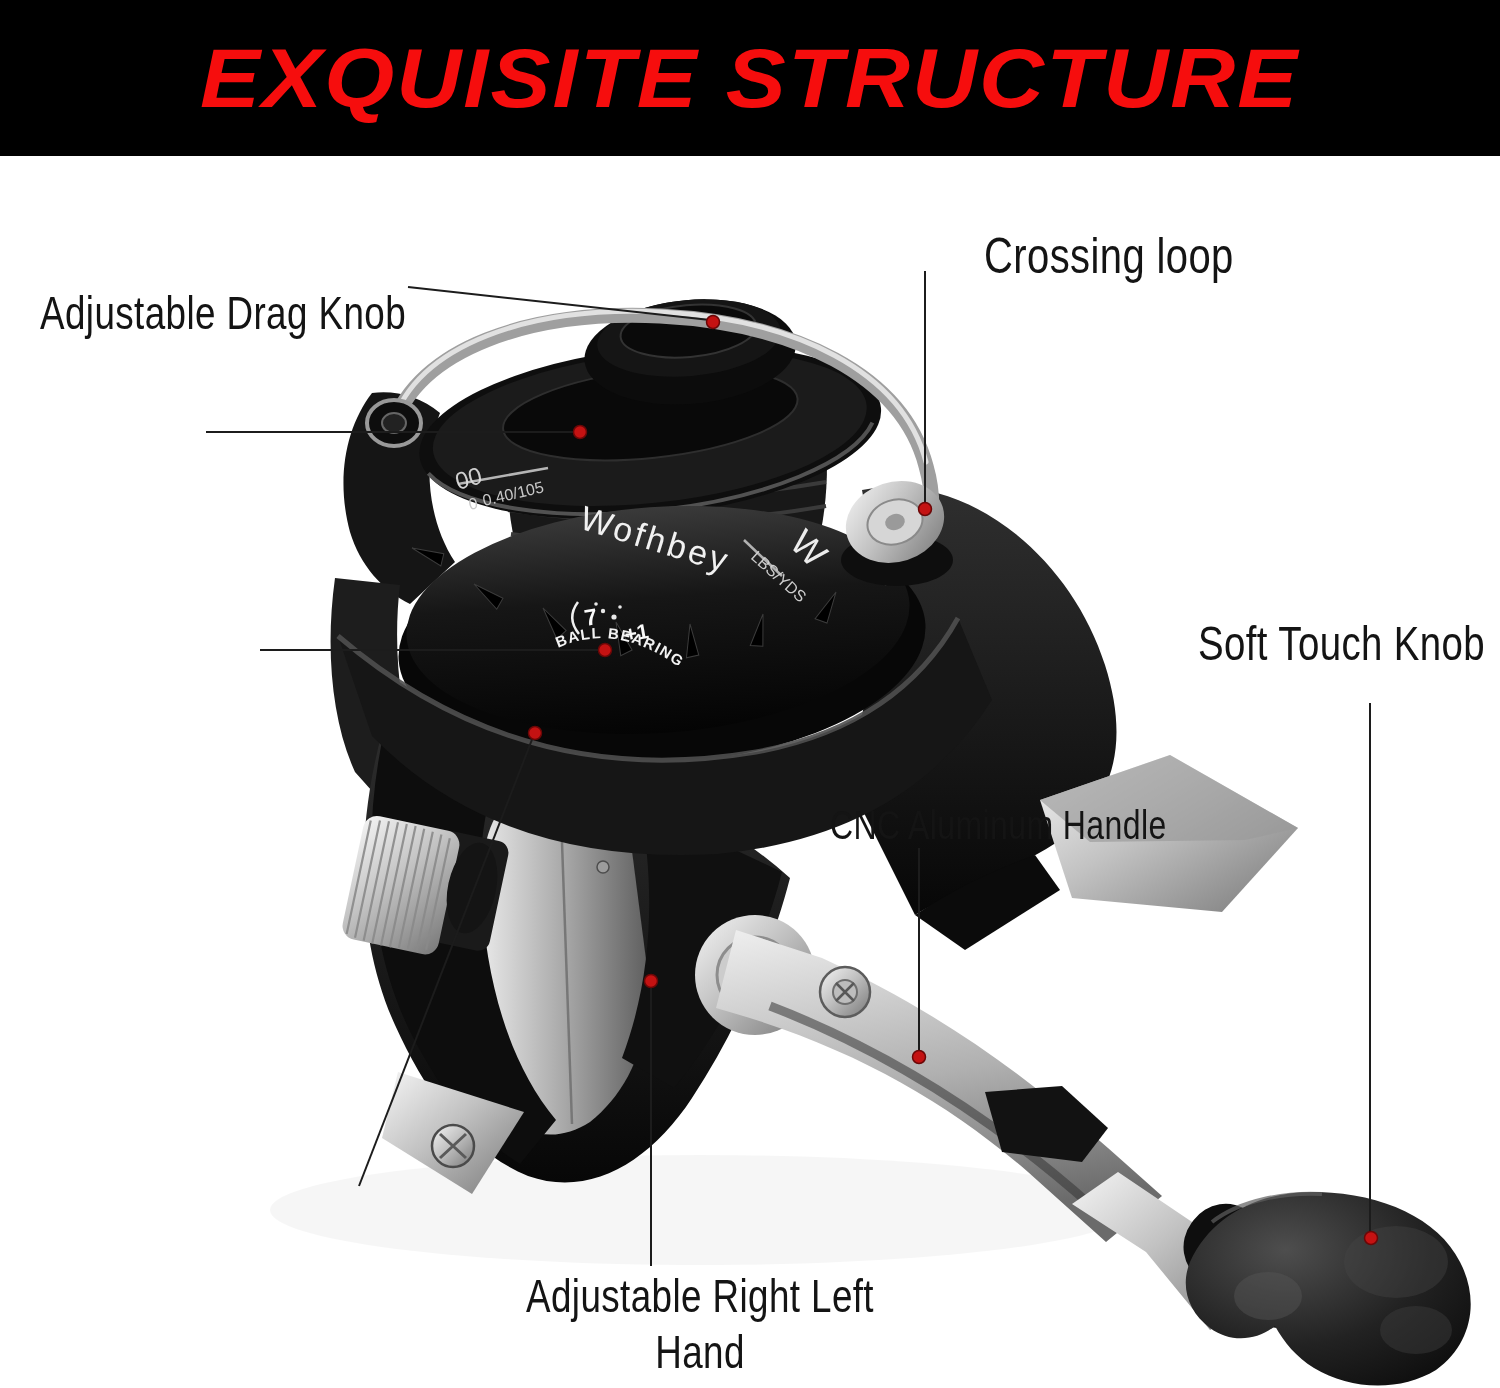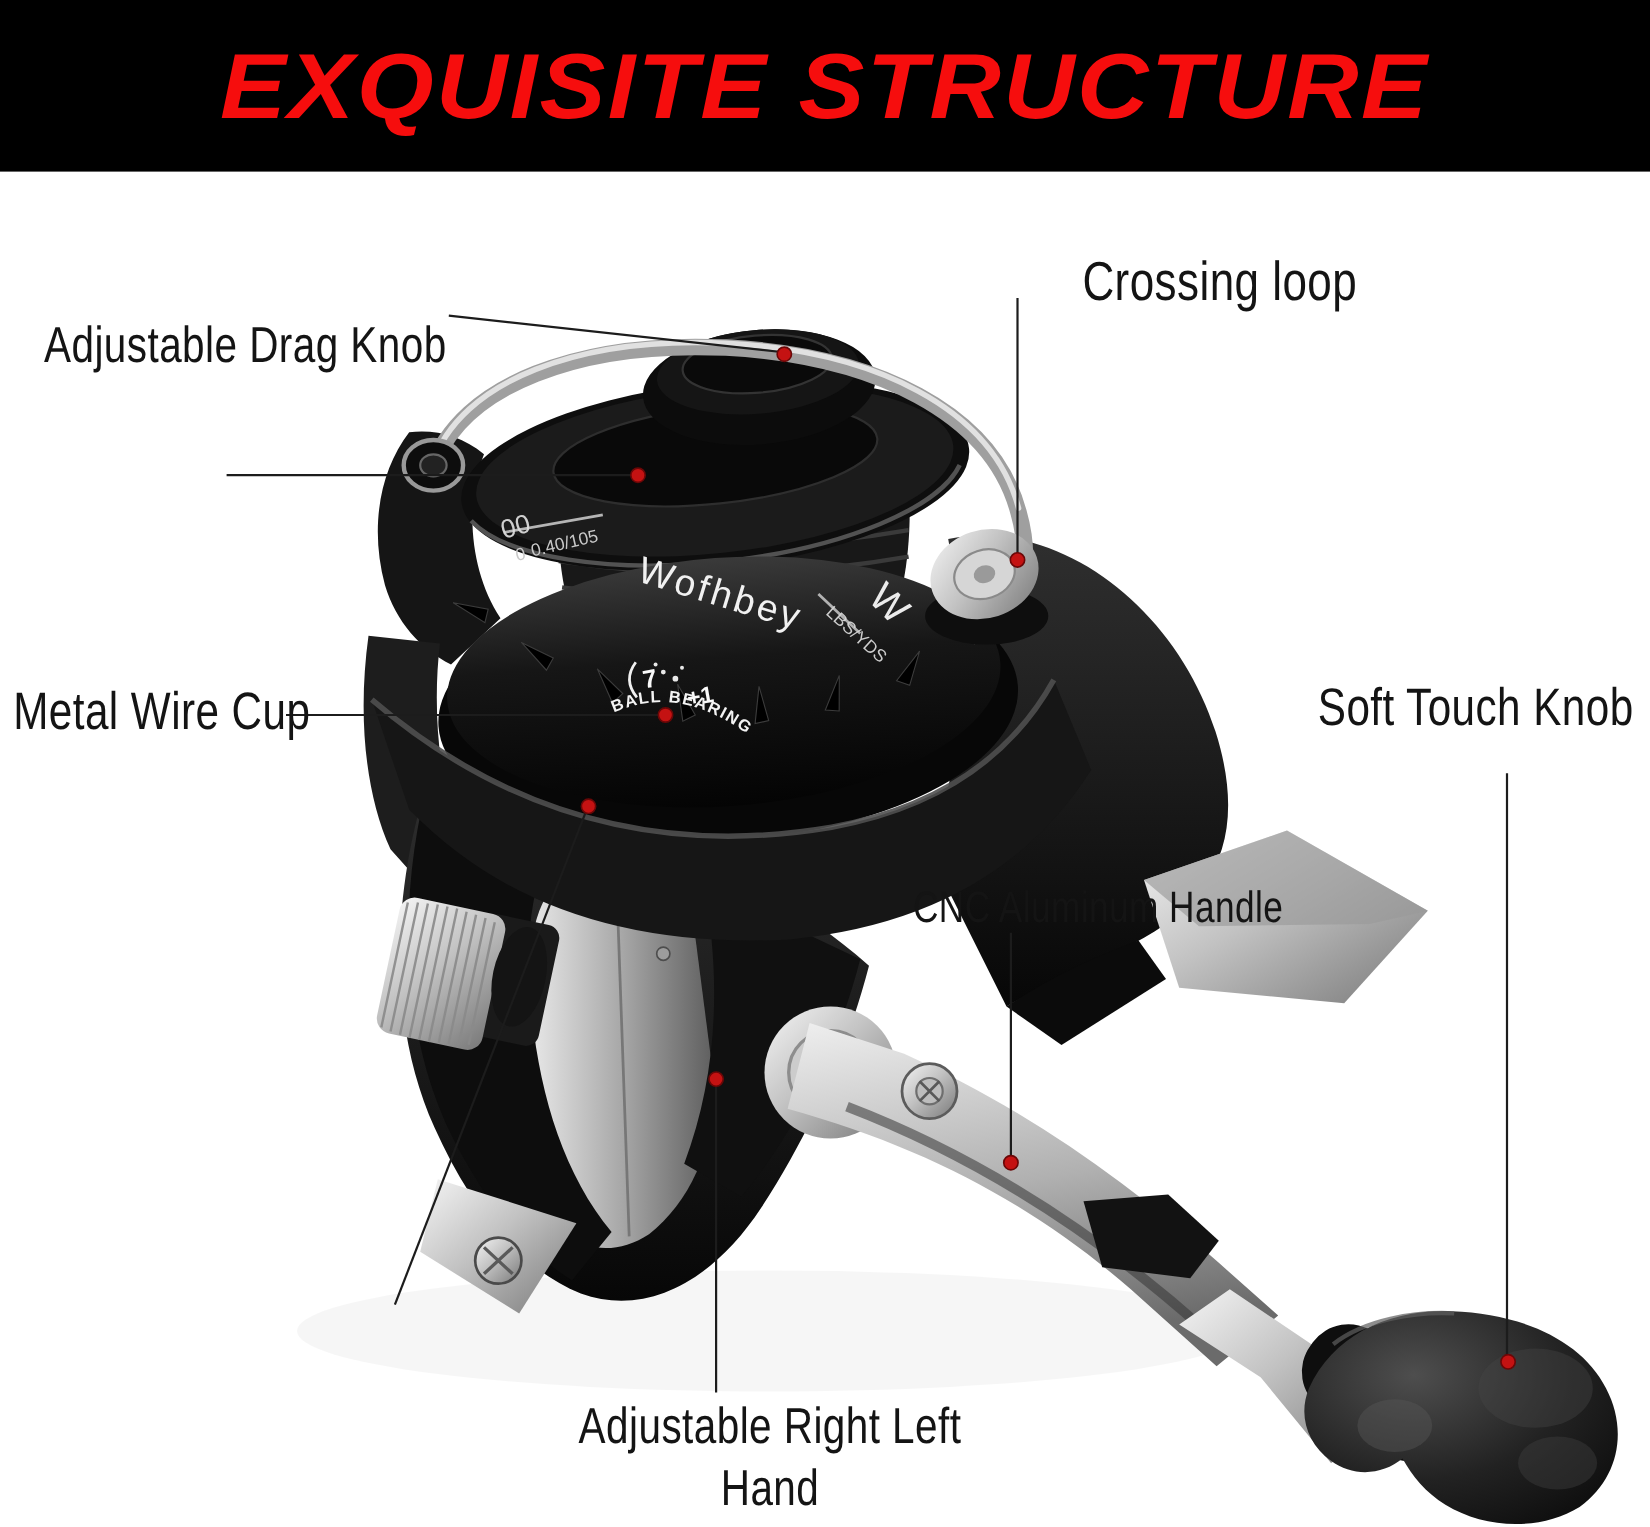--- a/index.html
+++ b/index.html
@@ -215,19 +215,18 @@
       <circle cx="605" cy="650" r="6.5"></circle>
       <circle cx="1371" cy="1238" r="6.5"></circle>
       <circle cx="919" cy="1057" r="6.5"></circle>
       <circle cx="535" cy="733" r="6.5"></circle>
       <circle cx="651" cy="981" r="6.5"></circle>
     </g>
   </svg>
 
   <div class="callout" id="c-drag"><span class="cond">Adjustable Drag Knob</span></div>
   <div class="callout" id="c-loop"><span class="cond">Crossing loop</span></div>
-  <div class="callout" id="c-cup"><span class="cond">Metal Wire Cup</span></div>
   <div class="callout" id="c-soft"><span class="cond">Soft Touch Knob</span></div>
   <div class="callout" id="c-cnc"><span class="cond">CNC Aluminum Handle</span></div>
   <div class="callout" id="c-arm"><span class="cond-center">Adjustable Right Left Hand
 Retrieve &amp; Folding Rocker Arm</span></div>
 
 </div>
 
 </body></html>

